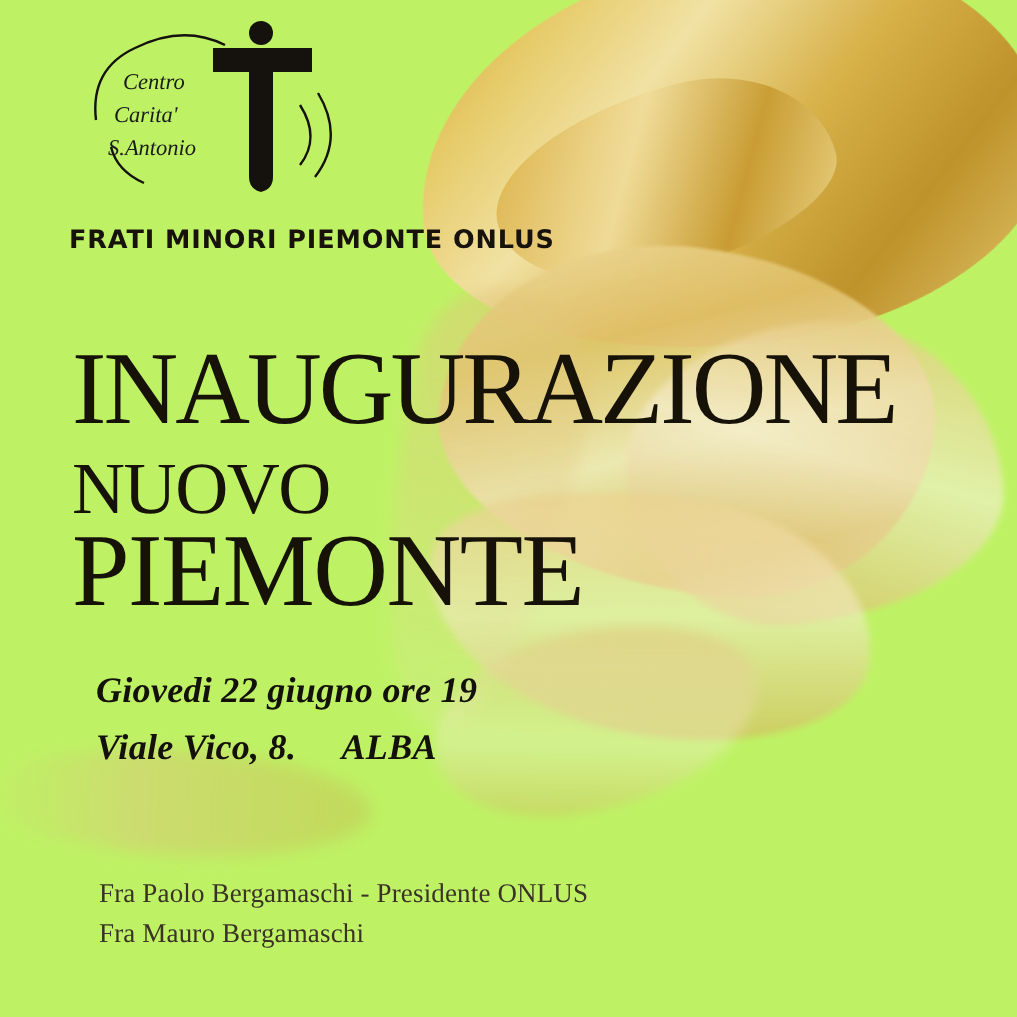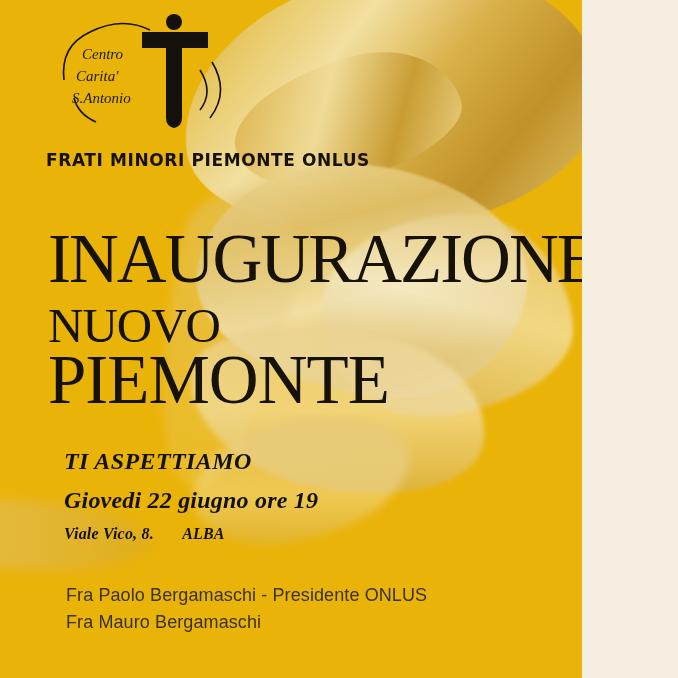--- a/index.html
+++ b/index.html
@@ -8,23 +8,23 @@
   }
   body {
     width: 678px;
     height: 678px;
     background: #f6eee1;
     font-family: "Liberation Sans", sans-serif;
     overflow: hidden;
   }
   #poster {
     position: relative;
-    width: 582px;
+    width: 678px;
     height: 678px;
-    background: #eab308;
+    background: #bef264;
     overflow: hidden;
   }
 
   
   .brush {
     position: absolute;
     pointer-events: none;
   }
   #brush-top {
     top: -30px;
@@ -164,30 +164,30 @@
   }
   .invite-line {
     font-family: "Liberation Serif", serif;
     font-style: italic;
     font-weight: bold;
     color: #14110a;
     white-space: nowrap;
   }
   #invite-cta { font-size: 24px; letter-spacing: 0.4px; margin-bottom: 12px; }
   #invite-when { font-size: 24px; letter-spacing: 0.2px; margin-bottom: 11px; }
-  #invite-where { font-size: 16px; letter-spacing: 0.2px; }
+  #invite-where { font-size: 24px; letter-spacing: 0.2px; }
   .invite-where-city { margin-left: 24px; }
 
   #signatures {
     position: absolute;
     top: 585px;
     left: 66px;
   }
   .sig-line {
-    font-family: Liberation Sans, sans-serif;
+    font-family: Liberation Serif, serif;
     font-size: 18px;
     color: #3a3226;
     letter-spacing: 0.1px;
     white-space: nowrap;
     margin-bottom: 6px;
   }
 </style>
 </head>
 <body>
 
@@ -222,21 +222,20 @@
 
   <div id="org-name">FRATI MINORI PIEMONTE ONLUS</div>
 
   <div id="headline">
     <div class="headline-line" id="headline-line-1">INAUGURAZIONE</div>
     <div class="headline-line" id="headline-line-2">NUOVO</div>
     <div class="headline-line" id="headline-line-3">PIEMONTE</div>
   </div>
 
   <div id="invite">
-    <div class="invite-line" id="invite-cta">TI ASPETTIAMO</div>
     <div class="invite-line" id="invite-when">Giovedi 22 giugno ore 19</div>
     <div class="invite-line" id="invite-where">
       <span>Viale Vico, 8.</span>
       <span class="invite-where-city">ALBA</span>
     </div>
   </div>
 
   <div id="signatures">
     <div class="sig-line">Fra Paolo Bergamaschi - Presidente ONLUS</div>
     <div class="sig-line">Fra Mauro Bergamaschi</div>

